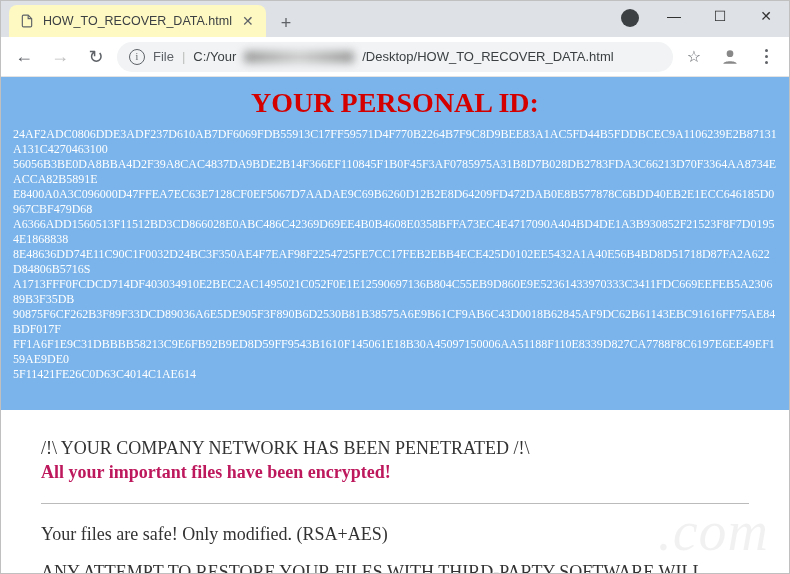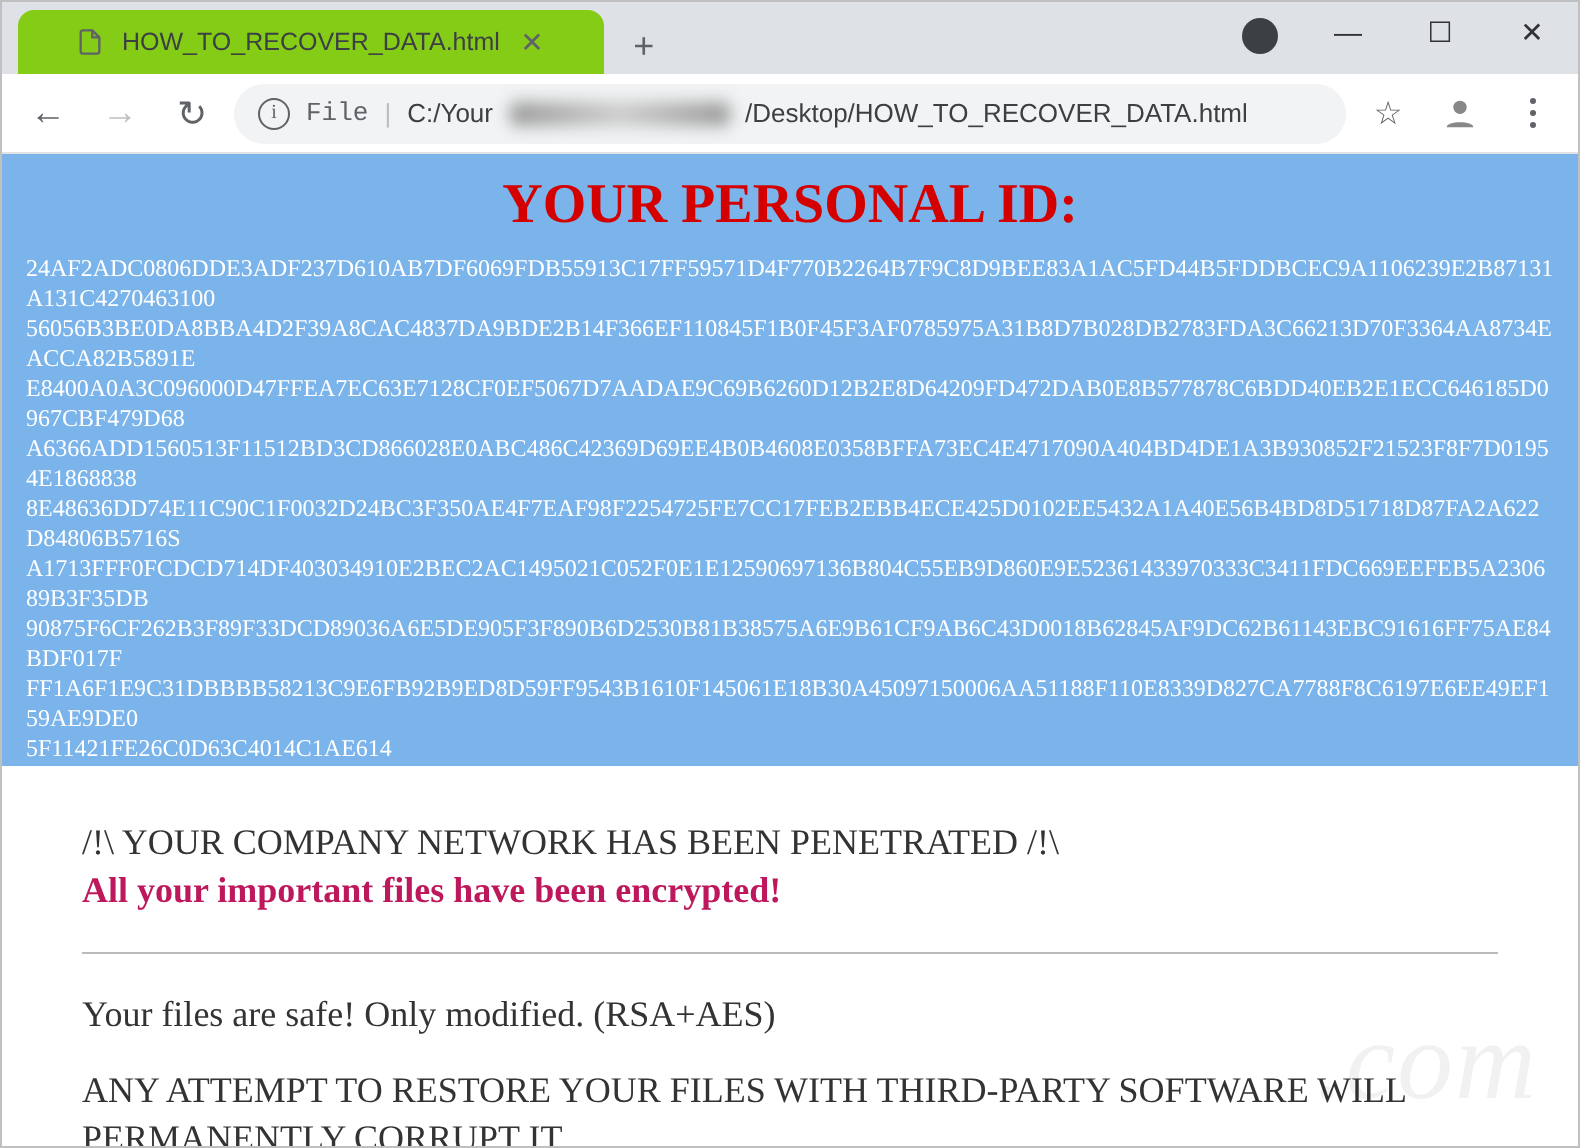--- a/index.html
+++ b/index.html
@@ -21,26 +21,26 @@
     }
     .titlebar {
       height: 36px;
       background: #dee1e6;
       display: flex;
       align-items: flex-end;
       padding-left: 8px;
       position: relative;
     }
     .tab {
-      background: #84cc16;
+      background: #fef9c3;
       border-radius: 8px 8px 0 0;
       height: 32px;
       display: flex;
       align-items: center;
-      padding: 0 28px;
+      padding: 0 10px;
       min-width: 220px;
       gap: 8px;
       font-size: 12.5px;
       color: #3c4043;
     }
     .tab .favicon {
       width: 16px; height: 16px;
       display: inline-flex; align-items: center; justify-content: center;
       color: #5f6368;
     }
@@ -95,21 +95,21 @@
       padding: 0 12px;
       gap: 8px;
       font-size: 13px;
       color: #3c4043;
     }
     .omnibox .info-icon {
       width:16px;height:16px;border:1px solid #5f6368;border-radius:50%;
       display:inline-flex;align-items:center;justify-content:center;
       font-size:10px;color:#5f6368;font-family:serif;
     }
-    .omnibox .file-label { color:#5f6368;font-family:Liberation Mono, monospace; }
+    .omnibox .file-label { color:#5f6368; }
     .url-redacted {
       display:inline-block; width:110px; height:12px;
       filter: blur(4px);
       background: linear-gradient(90deg,#999,#ccc,#999);
       border-radius:3px;
       vertical-align:middle;
     }
     .star-btn, .avatar-btn, .menu-btn {
       width:30px;height:30px;display:inline-flex;align-items:center;justify-content:center;
       color:#5f6368; cursor:pointer; border-radius:50%;
@@ -118,21 +118,21 @@
     .menu-dots { display:flex; flex-direction:column; gap:3px;}
     .menu-dots span { width:3px;height:3px;background:#5f6368;border-radius:50%;}
     .content {
       flex:1;
       overflow:auto;
       background:#fff;
       position:relative;
     }
     .ransom-header {
       background:#7ab4ea;
-      padding: 10px 12px 1px 12px;
+      padding: 10px 12px 28px 12px;
       color:#8fb0cf;
     }
     .ransom-header h1 {
       color:#d40000;
       font-family: "Times New Roman", serif;
       font-weight: bold;
       font-size: 28px;
       text-align:center;
       margin-bottom:8px;
     }

